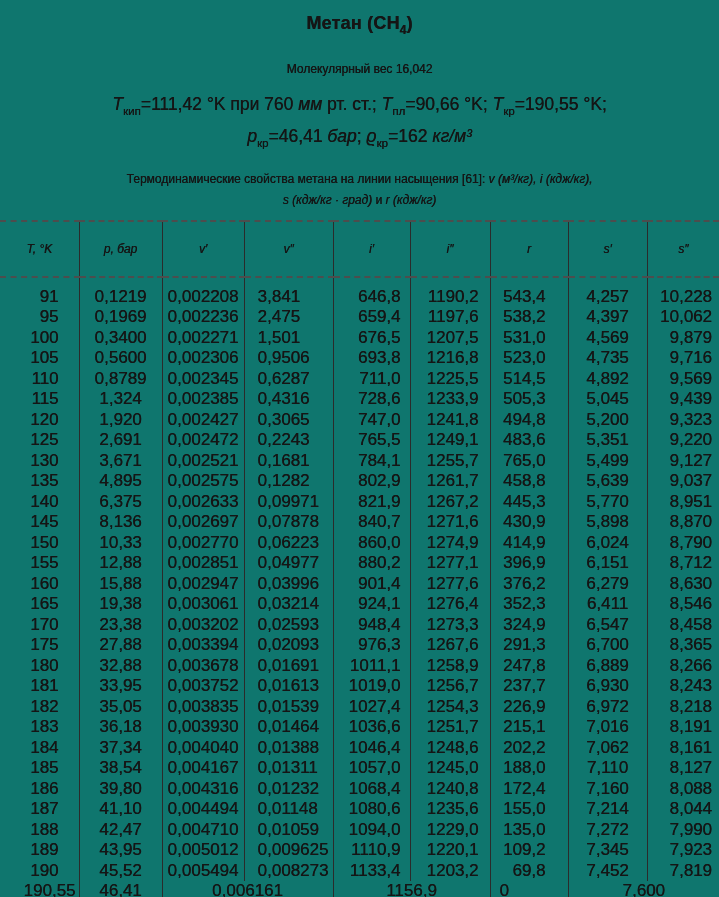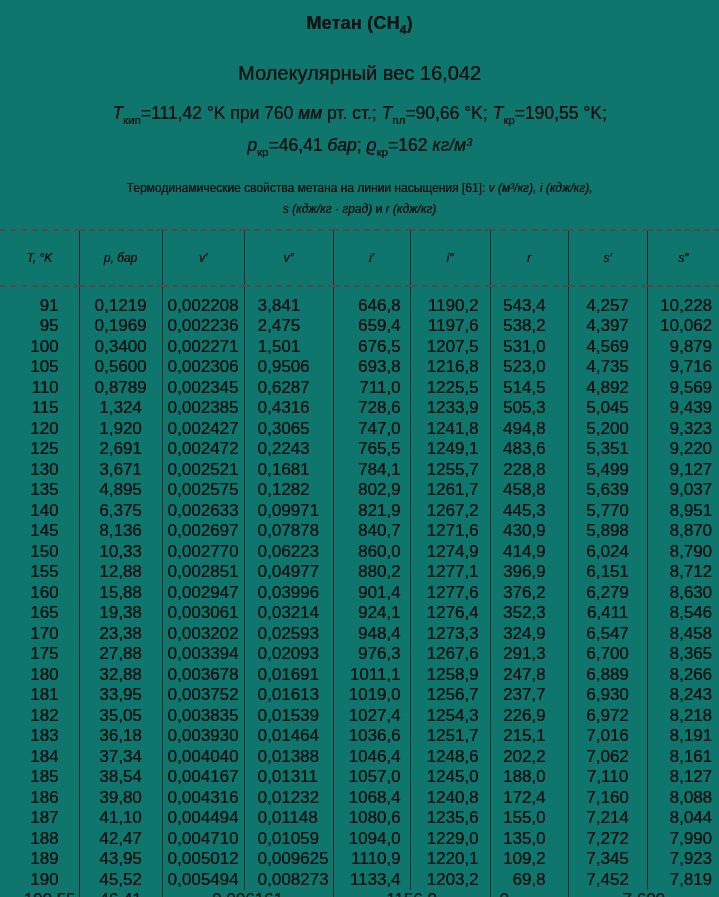--- a/index.html
+++ b/index.html
@@ -19,21 +19,21 @@
     text-align: center;
     padding-top: 13px;
     font-size: 18px;
     font-weight: bold;
     letter-spacing: 0.2px;
   }
   .title sub { font-size: 12px; }
   .subtitle {
     text-align: center;
     margin-top: 25px;
-    font-size: 20px;
+    font-size: 12px;
   }
   .constants {
     text-align: center;
     font-size: 17.5px;
     line-height: 26px;
   }
   .constants.first { margin-top: 15px; }
   .constants sub { font-size: 11.5px; }
   .desc {
     text-align: center;
@@ -213,21 +213,21 @@
           <td class="c7 vl">5,351</td>
           <td class="c8 vl">9,220</td>
         </tr>
         <tr>
           <td class="c0">130</td>
           <td class="c1 vl">3,671</td>
           <td class="c2 vl">0,002521</td>
           <td class="c3 vl">0,1681</td>
           <td class="c4 vl">784,1</td>
           <td class="c5 vl">1255,7</td>
-          <td class="c6 vl">228,8</td>
+          <td class="c6 vl">765,0</td>
           <td class="c7 vl">5,499</td>
           <td class="c8 vl">9,127</td>
         </tr>
         <tr>
           <td class="c0">135</td>
           <td class="c1 vl">4,895</td>
           <td class="c2 vl">0,002575</td>
           <td class="c3 vl">0,1282</td>
           <td class="c4 vl">802,9</td>
           <td class="c5 vl">1261,7</td>

